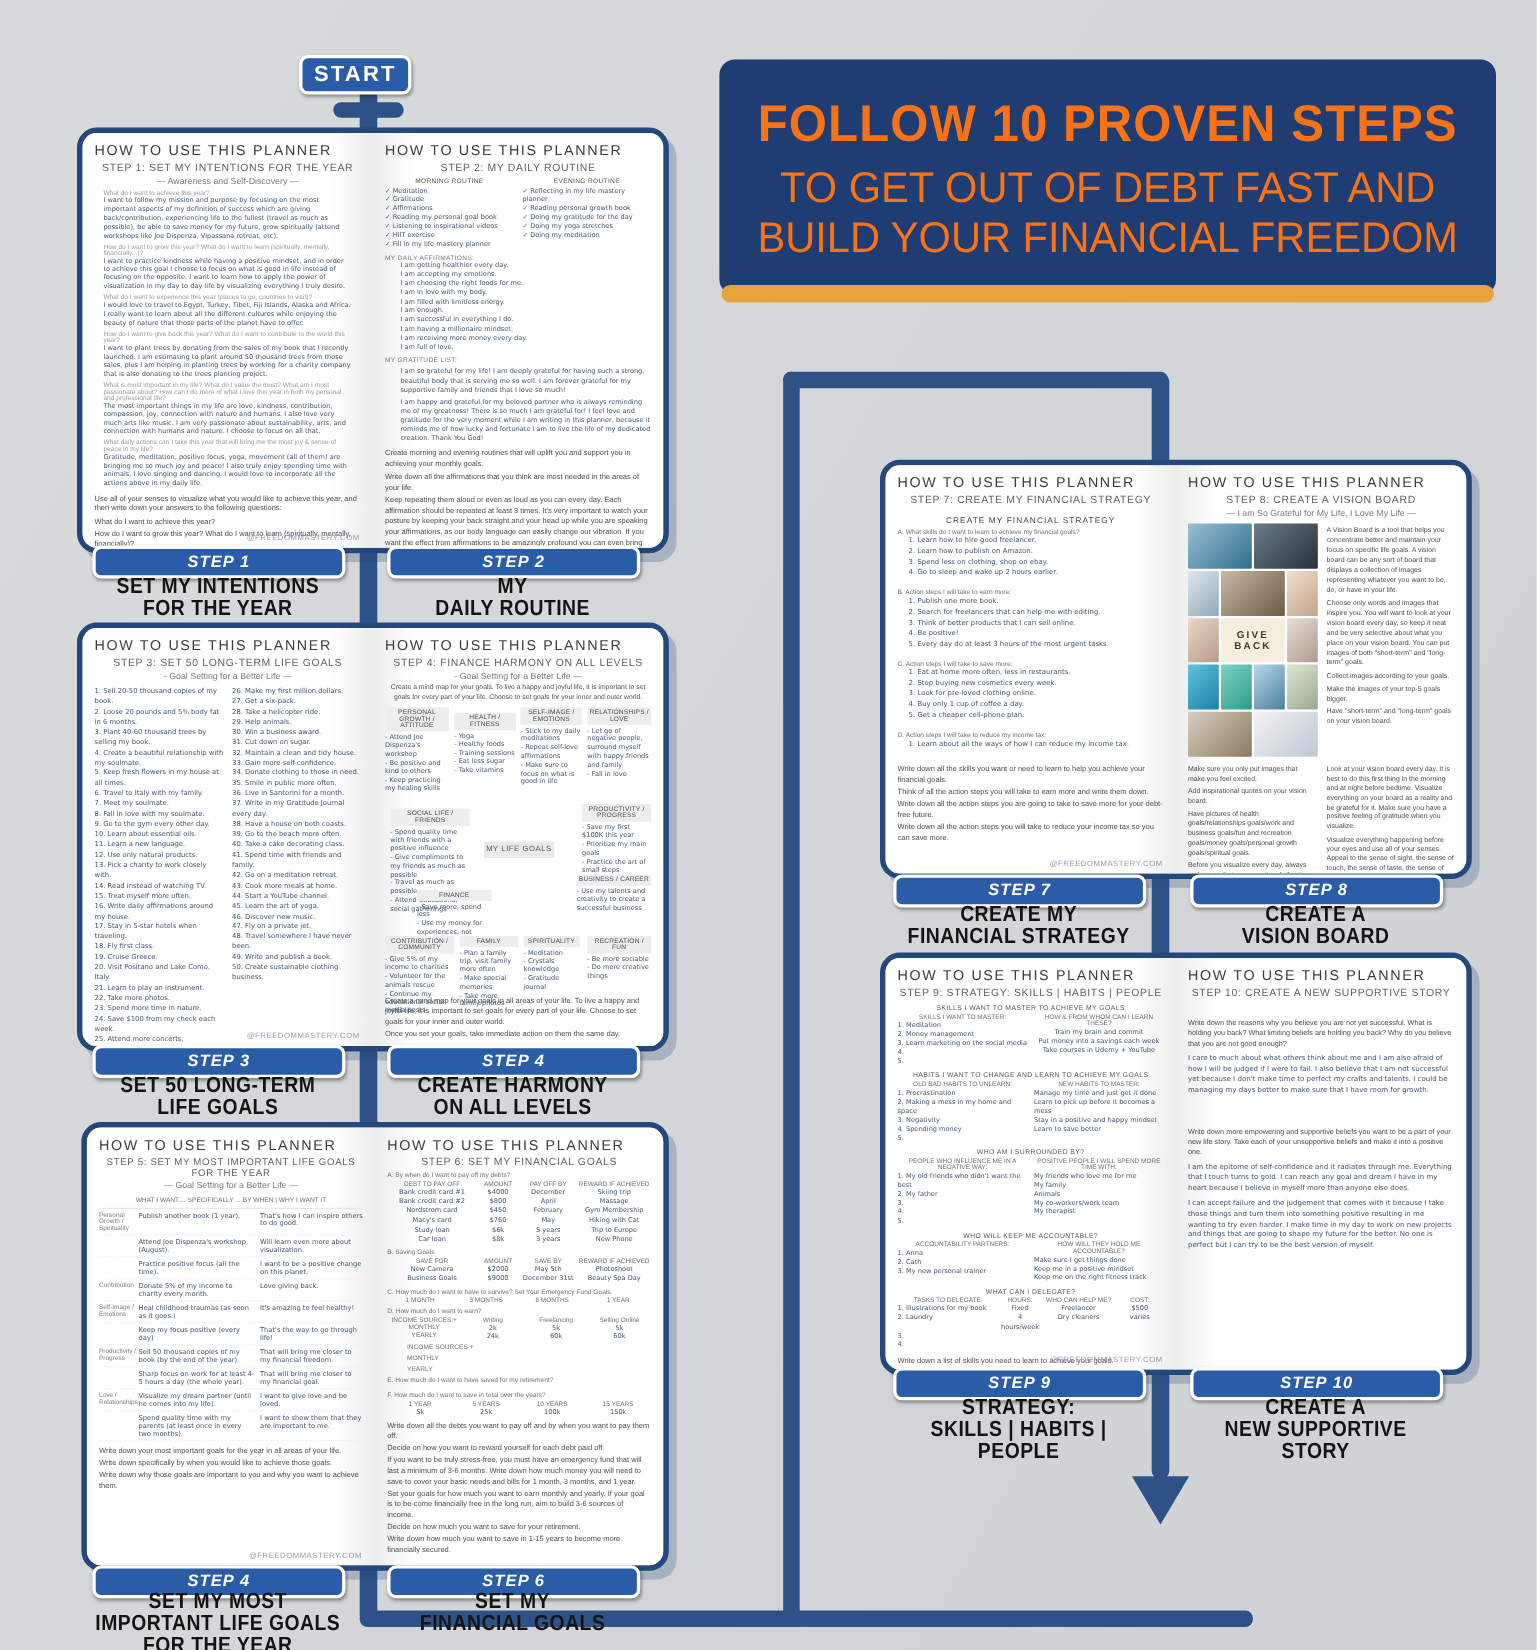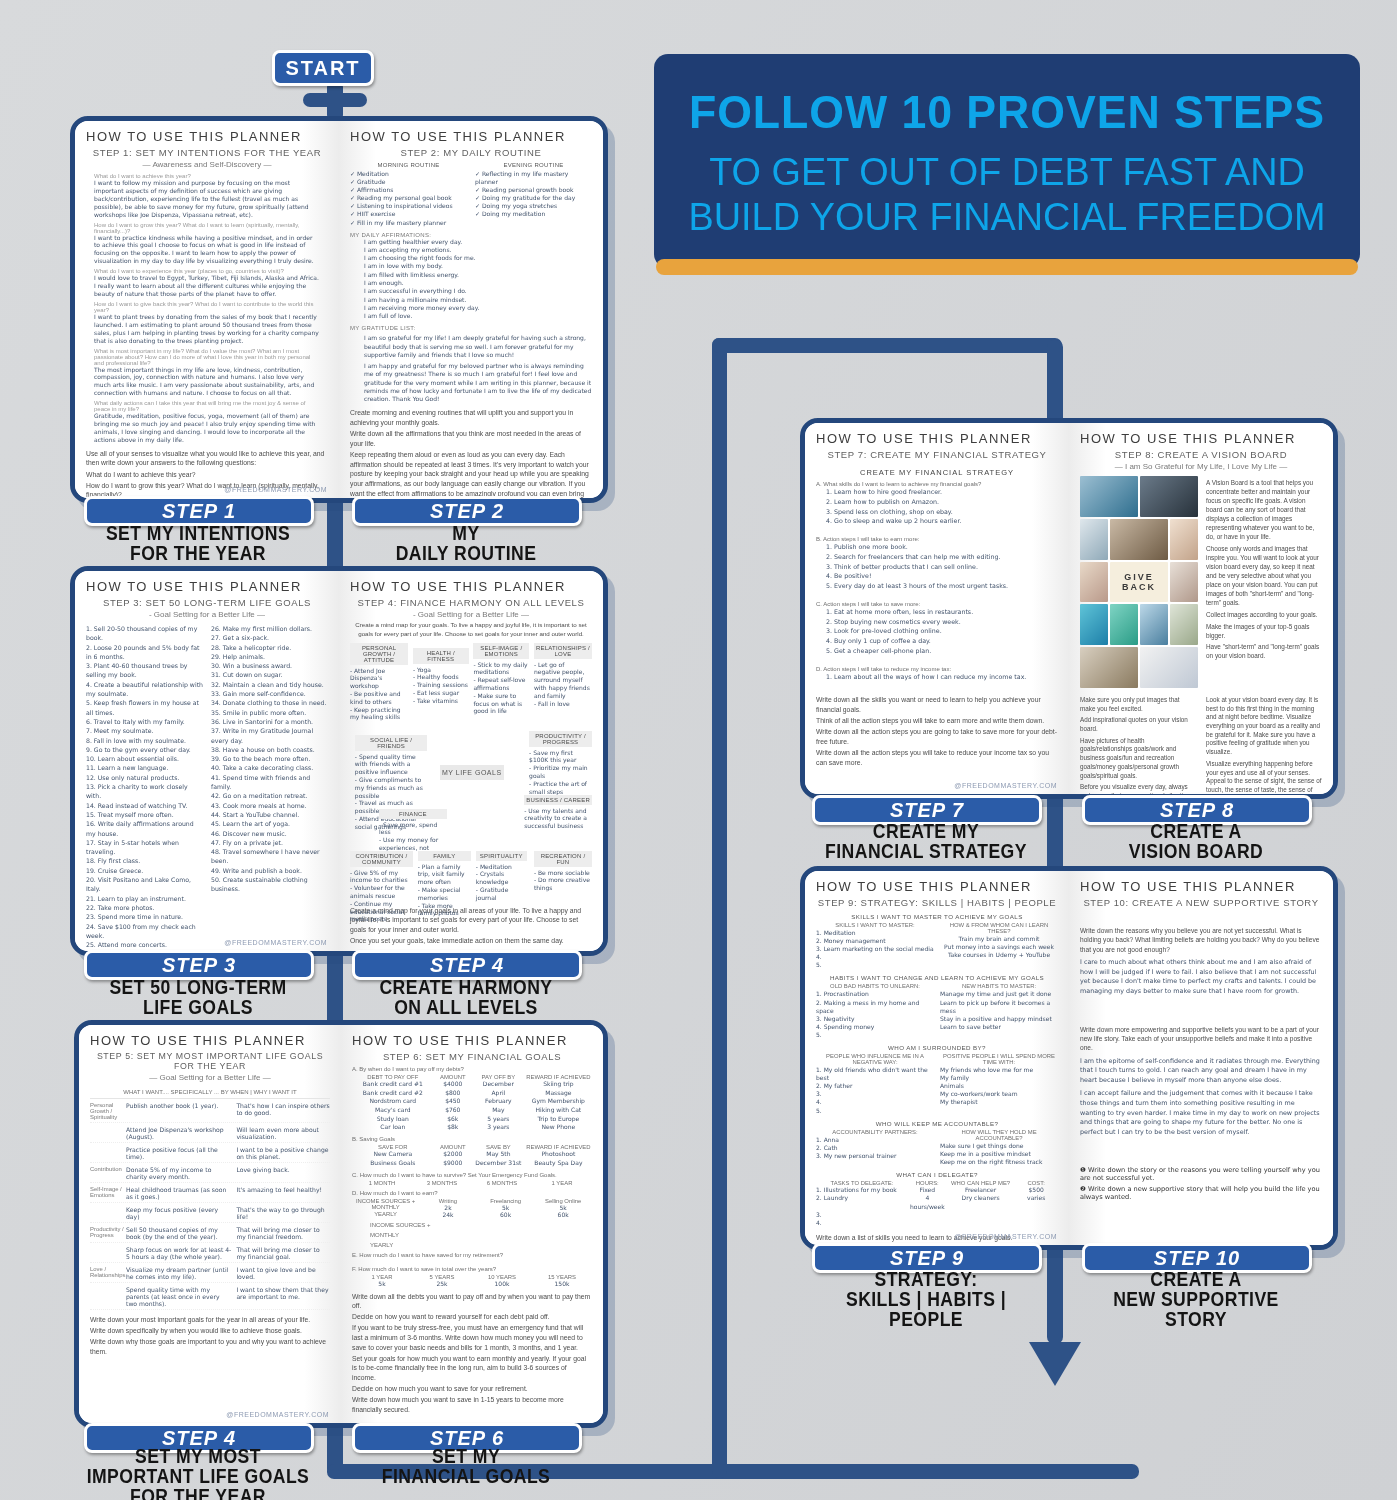--- a/index.html
+++ b/index.html
@@ -9,26 +9,26 @@
   
   .conn{position:absolute;background:#2e5287;z-index:1;border-radius:7px;}
   .arrowhead{position:absolute;width:0;height:0;z-index:1;
     border-left:26px solid transparent;border-right:26px solid transparent;
     border-top:44px solid #2e5287;}
   
   .pill{position:absolute;background:#2b5ca8;border:3px solid #fff;border-radius:8px;
     color:#fff;font-weight:bold;font-style:italic;text-align:center;
     box-shadow:1px 2px 3px rgba(0,0,0,.35);z-index:3;letter-spacing:1px;}
   .start{width:96px;height:30px;font-size:20px;line-height:30px;font-style:normal;letter-spacing:2px;}
-  .badge{width:224px;height:24px;font-size:20px;line-height:24px;font-style:italic;}
+  .badge{width:224px;height:24px;font-size:15px;line-height:24px;font-style:italic;}
   .step-title{position:absolute;width:260px;text-align:center;z-index:4;color:#141414;font-weight:bold;}
   .stl{font-size:20px;line-height:20px;transform:scaleX(.88);letter-spacing:.5px;}
   
   .banner{position:absolute;left:654px;top:54px;width:706px;height:214px;background:#1f3d73;
-    border-radius:14px;z-index:2;text-align:center;color:#0ea5e9;}
+    border-radius:14px;z-index:2;text-align:center;color:#f97316;}
   .banner:after{content:"";position:absolute;left:2px;right:2px;bottom:-7px;height:16px;
     background:#e8a33d;border-radius:10px;z-index:-1;}
   .bl1{font-size:47px;font-weight:bold;letter-spacing:1px;margin-top:30px;transform:scaleX(.95);}
   .bl2{font-size:39px;font-weight:normal;line-height:45px;margin-top:10px;transform:scaleX(.97);}
   
   .spread{position:absolute;background:#fff;border:5px solid #24477c;border-radius:18px;
     box-shadow:7px 8px 0 rgba(36,71,124,.25);z-index:2;display:flex;overflow:hidden;}
   .page{width:50%;padding:8px 11px 6px 11px;position:relative;overflow:hidden;box-sizing:border-box;}
   .pgl{background:linear-gradient(to right,#fff 86%,#ececec 100%);}
   .pgr{background:linear-gradient(to left,#fff 86%,#ececec 100%);}
@@ -872,24 +872,20 @@
     <div>
         <div class="hw">I care to much about what others think about me and I am also afraid of how I will be judged if I were to fail. I also believe that I am not successful yet because I don't make time to perfect my crafts and talents. I could be managing my days better to make sure that I have room for growth.</div>
       </div>
     <div class="gap"></div>
     <div class="pn">Write down more empowering and supportive beliefs you want to be a part of your new life story. Take each of your unsupportive beliefs and make it into a positive one.</div>
     <div>
         <div class="hw">I am the epitome of self-confidence and it radiates through me. Everything that I touch turns to gold. I can reach any goal and dream I have in my heart because I believe in myself more than anyone else does.</div>
         <div class="hw">I can accept failure and the judgement that comes with it because I take those things and turn them into something positive resulting in me wanting to try even harder. I make time in my day to work on new projects and things that are going to shape my future for the better. No one is perfect but I can try to be the best version of myself.</div>
       </div>
     <div class="gap"></div>
-    <div>
-        <div class="fn">❶ Write down the story or the reasons you were telling yourself why you are not successful yet.</div>
-        <div class="fn">❷ Write down a new supportive story that will help you build the life you always wanted.</div>
-      </div>
   </div>
 </div>
 
 <div class="pill badge" style="left:812px;top:1243px;">STEP 9</div>
 <div class="step-title" style="left:796px;top:1269px;">
     <div class="stl">STRATEGY:</div>
     <div class="stl">SKILLS | HABITS | PEOPLE</div>
   </div>
 <div class="pill badge" style="left:1082px;top:1243px;">STEP 10</div>
 <div class="step-title" style="left:1066px;top:1269px;">

